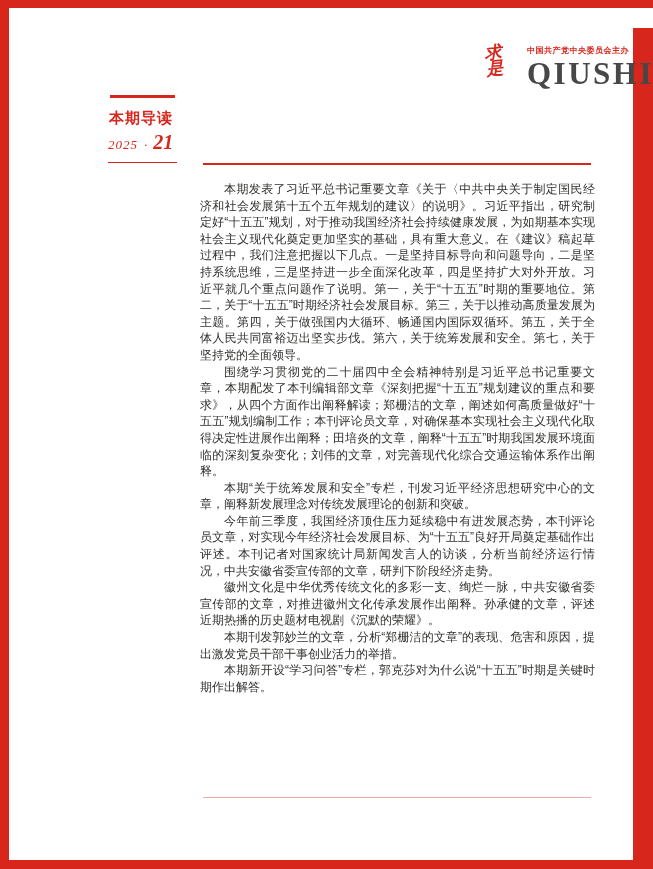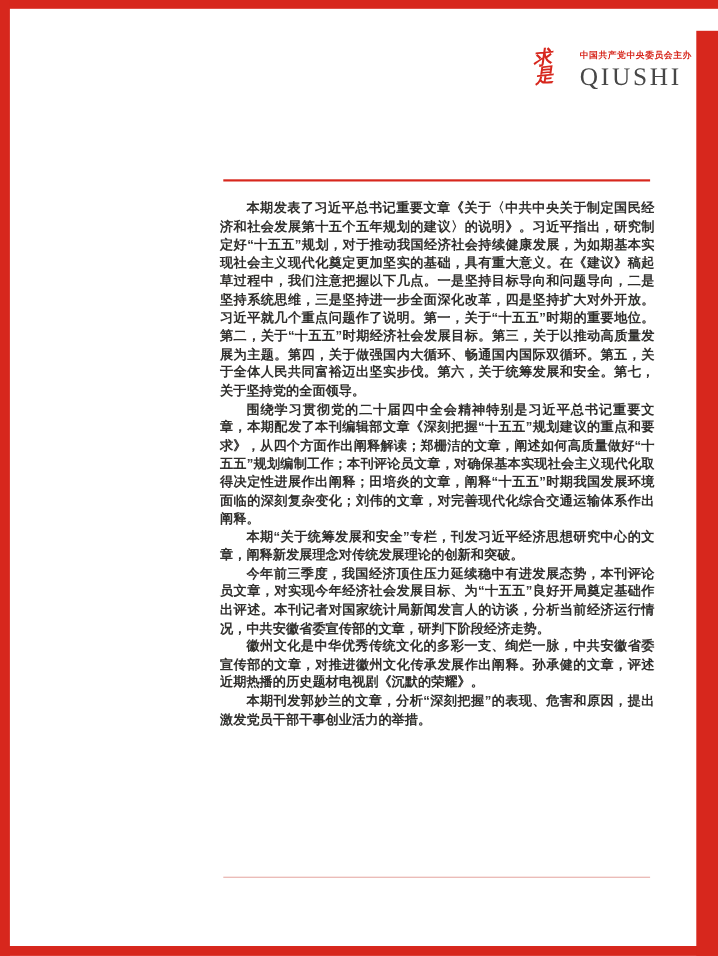--- a/index.html
+++ b/index.html
@@ -23,22 +23,22 @@
     font-family:"Liberation Serif", serif;font-style:italic;font-weight:bold;
     font-size:17px;line-height:0.95;color:#d7271d;
     transform:rotate(-6deg);margin-top:3px;
   }
   .masthead-right{margin-left:24px;}
   .organizer{
     font-size:8px;font-weight:bold;color:#d7271d;
     letter-spacing:0.5px;white-space:nowrap;line-height:1.2;margin-top:4px;
   }
   .wordmark{
-    font-family:"Liberation Serif", serif;font-weight:400;
-    font-size:23px;line-height:1.0;color:#474747;letter-spacing:2.5px;
+    font-family:"Liberation Serif", serif;font-weight:700;
+    font-size:31px;line-height:1.0;color:#474747;letter-spacing:2.5px;
     margin-top:2px;
   }
 
   
   .issue-box{position:absolute;left:108px;top:95px;width:69px;height:70px;}
   .issue-rule-top{position:absolute;left:2px;top:0;width:65px;height:3px;background:#d7271d;}
   .issue-title{
     position:absolute;left:1px;top:16px;
     font-family:"Liberation Serif", serif;font-weight:bold;
     font-size:15px;line-height:1;color:#d7271d;letter-spacing:1px;white-space:nowrap;
@@ -55,21 +55,20 @@
   
   .header-rule{position:absolute;left:203px;top:163px;width:388px;height:2px;background:#d7271d;}
   .footer-rule{position:absolute;left:203px;top:797px;width:388px;height:1px;background:#e6aca7;}
 
   
   .article{
     position:absolute;left:200px;top:181px;width:395px;
     color:#302f2d;
     font-size:12px;line-height:16.6px;
     text-align:justify;
-    font-weight:bold;
   }
   .article p{margin:0;padding:0;text-indent:2em;}
 </style>
 </head>
 <body>
 
 <div class="page">
 
   <div class="frame-top"></div>
   <div class="frame-left"></div>
@@ -80,27 +79,38 @@
     <div class="seal">
       <span>求</span>
       <span>是</span>
     </div>
     <div class="masthead-right">
       <div class="organizer">中国共产党中央委员会主办</div>
       <div class="wordmark">QIUSHI</div>
     </div>
   </div>
 
+  <div class="issue-box">
+    <div class="issue-rule-top"></div>
+    <div class="issue-title">本期导读</div>
+    <div class="issue-number">
+      <span class="yr">2025</span>
+      <span class="dot">·</span>
+      <span class="num">21</span>
+    </div>
+    <div class="issue-rule-bottom"></div>
+  </div>
 
   <div class="header-rule"></div>
 
   <div class="article">
     <p>本期发表了习近平总书记重要文章《关于〈中共中央关于制定国民经济和社会发展第十五个五年规划的建议〉的说明》。习近平指出，研究制定好“十五五”规划，对于推动我国经济社会持续健康发展，为如期基本实现社会主义现代化奠定更加坚实的基础，具有重大意义。在《建议》稿起草过程中，我们注意把握以下几点。一是坚持目标导向和问题导向，二是坚持系统思维，三是坚持进一步全面深化改革，四是坚持扩大对外开放。习近平就几个重点问题作了说明。第一，关于“十五五”时期的重要地位。第二，关于“十五五”时期经济社会发展目标。第三，关于以推动高质量发展为主题。第四，关于做强国内大循环、畅通国内国际双循环。第五，关于全体人民共同富裕迈出坚实步伐。第六，关于统筹发展和安全。第七，关于坚持党的全面领导。</p>
     <p>围绕学习贯彻党的二十届四中全会精神特别是习近平总书记重要文章，本期配发了本刊编辑部文章《深刻把握“十五五”规划建议的重点和要求》，从四个方面作出阐释解读；郑栅洁的文章，阐述如何高质量做好“十五五”规划编制工作；本刊评论员文章，对确保基本实现社会主义现代化取得决定性进展作出阐释；田培炎的文章，阐释“十五五”时期我国发展环境面临的深刻复杂变化；刘伟的文章，对完善现代化综合交通运输体系作出阐释。</p>
     <p>本期“关于统筹发展和安全”专栏，刊发习近平经济思想研究中心的文章，阐释新发展理念对传统发展理论的创新和突破。</p>
     <p>今年前三季度，我国经济顶住压力延续稳中有进发展态势，本刊评论员文章，对实现今年经济社会发展目标、为“十五五”良好开局奠定基础作出评述。本刊记者对国家统计局新闻发言人的访谈，分析当前经济运行情况，中共安徽省委宣传部的文章，研判下阶段经济走势。</p>
     <p>徽州文化是中华优秀传统文化的多彩一支、绚烂一脉，中共安徽省委宣传部的文章，对推进徽州文化传承发展作出阐释。孙承健的文章，评述近期热播的历史题材电视剧《沉默的荣耀》。</p>
-    <p>本期刊发郭妙兰的文章，分析“深刻把握”的表现、危害和原因，提出激发党员干部干事创业活力的举措。</p>
+    <p>本期刊发郭妙兰的文章，分析“郑栅洁的文章”的表现、危害和原因，提出激发党员干部干事创业活力的举措。</p>
+    <p>本期新开设“学习问答”专栏，郭克莎对为什么说“十五五”时期是关键时期作出解答。</p>
   </div>
 
   <div class="footer-rule"></div>
 
 </div>
 
 </body></html>

